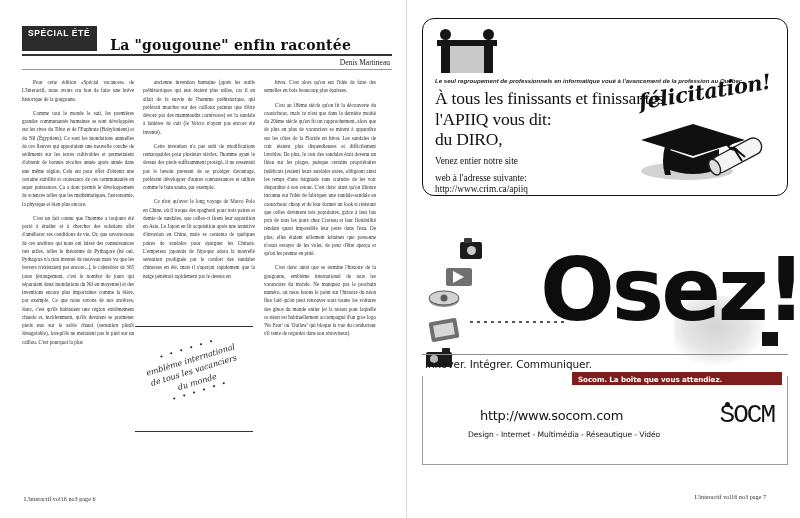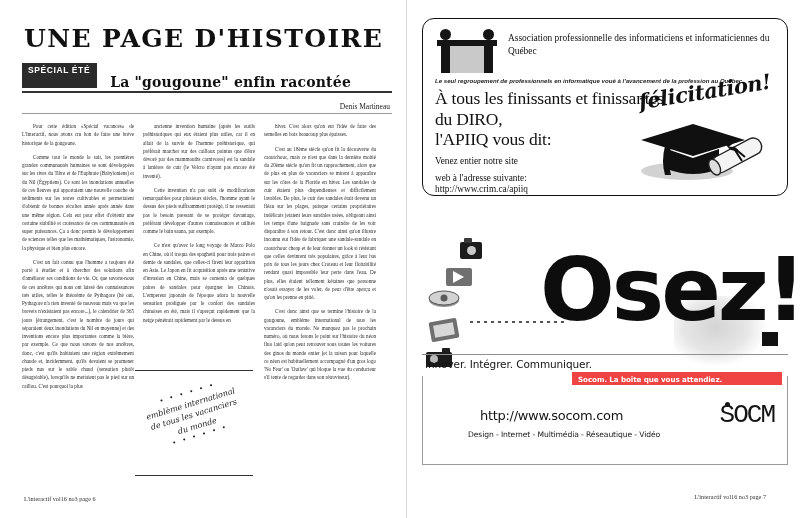--- a/index.html
+++ b/index.html
@@ -52,21 +52,21 @@
     font-size:14px;
     letter-spacing:.2px;
     color:#111;
     margin-bottom:-1px;
     padding-right:28px;
   }
   .rule-thick{height:2px;background:#333;margin-top:2px;}
   .byline{
     text-align:right;
     font-size:7.5px;
-    padding:9px 2px 0 0;
+    padding:2px 2px 0 0;
     color:#222;
   }
   .rule-thin{height:1px;background:#9a9a9a;margin-top:2px;}
 
   
   .cols{
     display:flex;gap:9px;
     margin-top:8px;
     height:395px;
     position:relative;
@@ -212,21 +212,21 @@
   .socom-rule{
     position:absolute;left:0;right:0;top:146px;height:1px;background:#8f8f8f;
   }
   .tagline{
     position:absolute;left:3px;top:150px;
     font-family:"DejaVu Sans", sans-serif;
     font-size:10.5px;color:#141414;letter-spacing:-.1px;
   }
   .blackbar{
     position:absolute;left:150px;top:164px;right:6px;height:13px;
-    background:#ef4444;
+    background:#7f1d1d;
   }
   .blackbar span{
     font-family:"DejaVu Sans", sans-serif;
     font-weight:700;font-size:7.2px;color:#fff;
     position:absolute;left:6px;top:2.5px;letter-spacing:-.1px;
   }
   .socom-box{
     position:absolute;left:0;right:0;top:168px;height:88px;
     border:1px solid #9b9b9b;border-top:none;
   }
@@ -250,21 +250,20 @@
     background:#141414;
   }
 </style>
 </head>
 <body>
 
 <div class="spread">
 
   <div class="page page-left">
 
-    <div class="masthead">UNE PAGE D'HISTOIRE</div>
 
     <div class="kicker-row">
       <div class="kicker">SPÉCIAL ÉTÉ</div>
       <div class="headline">La "gougoune" enfin racontée</div>
     </div>
     <div class="rule-thick"></div>
     <div class="byline">Denis Martineau</div>
     <div class="rule-thin"></div>
 
     <div class="cols">
@@ -309,28 +308,27 @@
 
       <div class="apiiq-top">
         <div class="apiiq-logo">
           <div class="dot l"></div>
           <div class="dot r"></div>
           <div class="cap"></div>
           <div class="panel"></div>
           <div class="pillar l"></div>
           <div class="pillar r"></div>
         </div>
-        <div class="apiiq-name">Association professionnelle des informaticiens et informaticiennes du Québec</div>
       </div>
 
       <div class="apiiq-tag">Le seul regroupement de professionnels en informatique voué à l'avancement de la profession au Québec.</div>
 
       <div class="apiiq-big">À tous les finissants et finissantes</div>
+      <div class="apiiq-big">l'APIIQ vous dit:</div>
       <div class="apiiq-big">du DIRO,</div>
-      <div class="apiiq-big">l'APIIQ vous dit:</div>
 
       <div class="apiiq-invite">Venez entier notre site</div>
       <div class="apiiq-invite" style="margin-top:4px">web à l'adresse suivante:</div>
       <div class="apiiq-url">http://www.crim.ca/apiiq</div>
 
       <div class="felicitation">félicitation!</div>
 
       <svg class="grad-art" viewBox="0 0 150 72">
         <ellipse cx="66" cy="58" rx="46" ry="9" fill="#d2d2d2"></ellipse>
         <polygon points="20,27 72,11 124,27 72,43" fill="#101010"></polygon>

